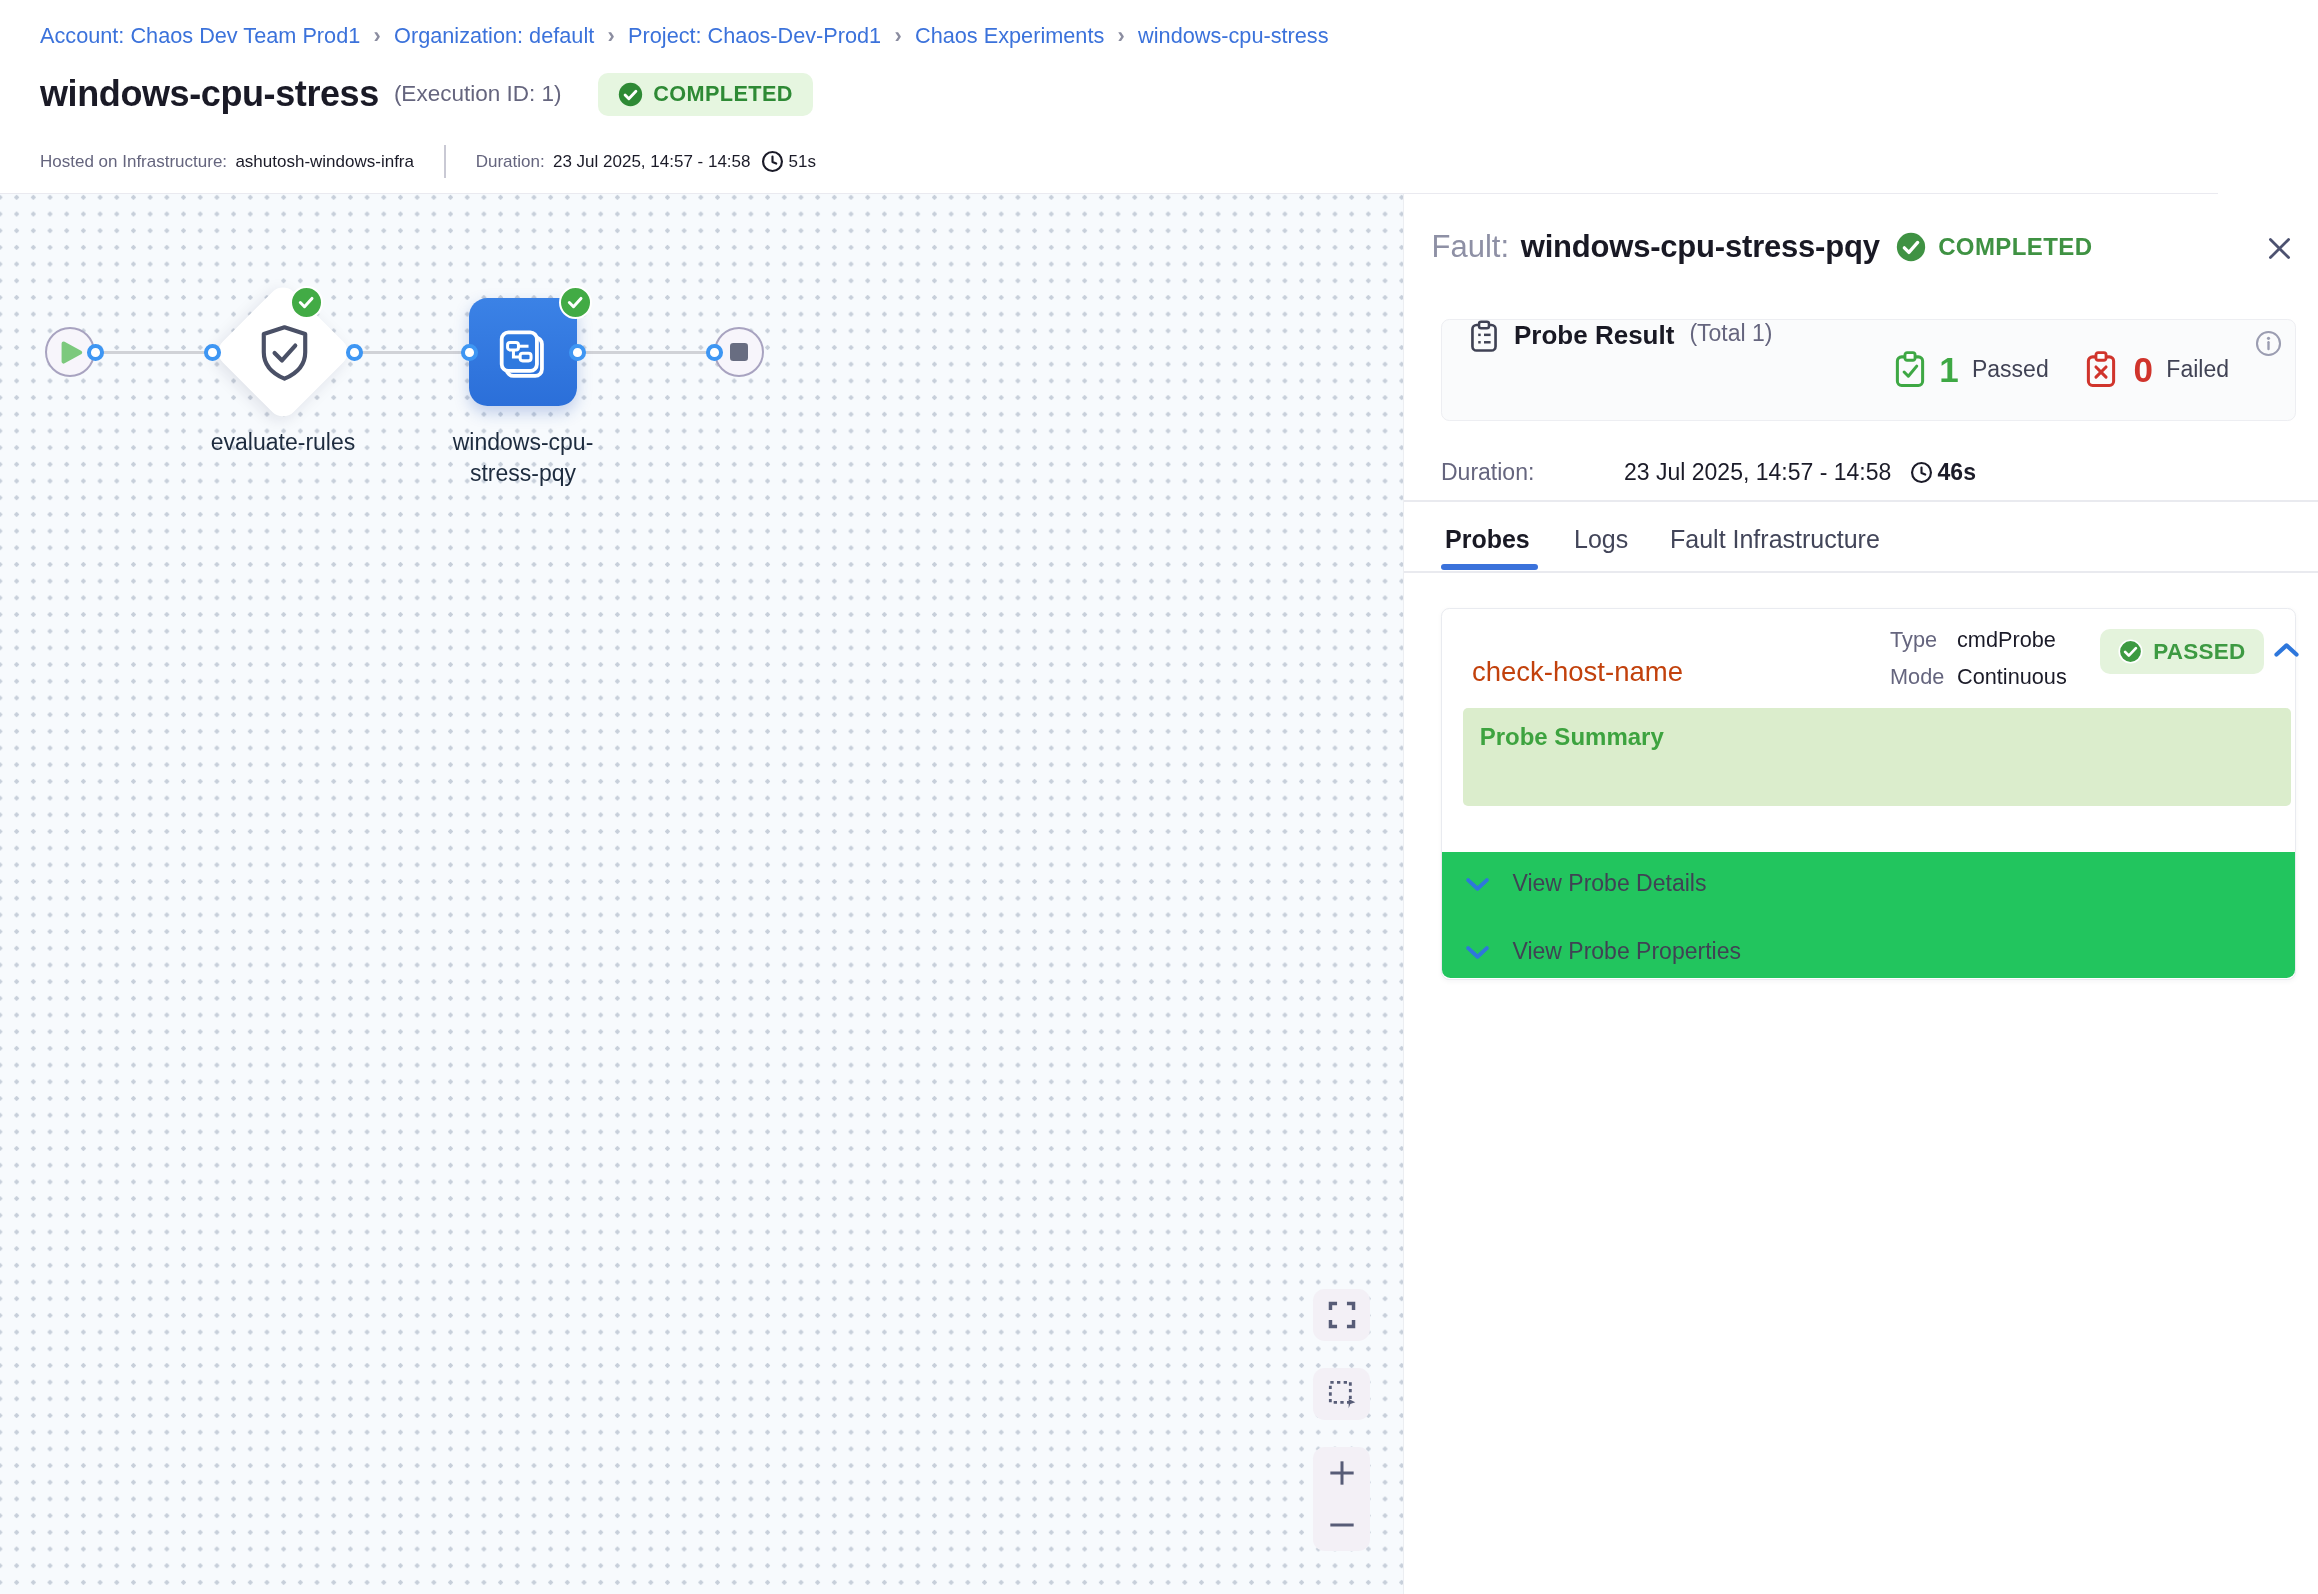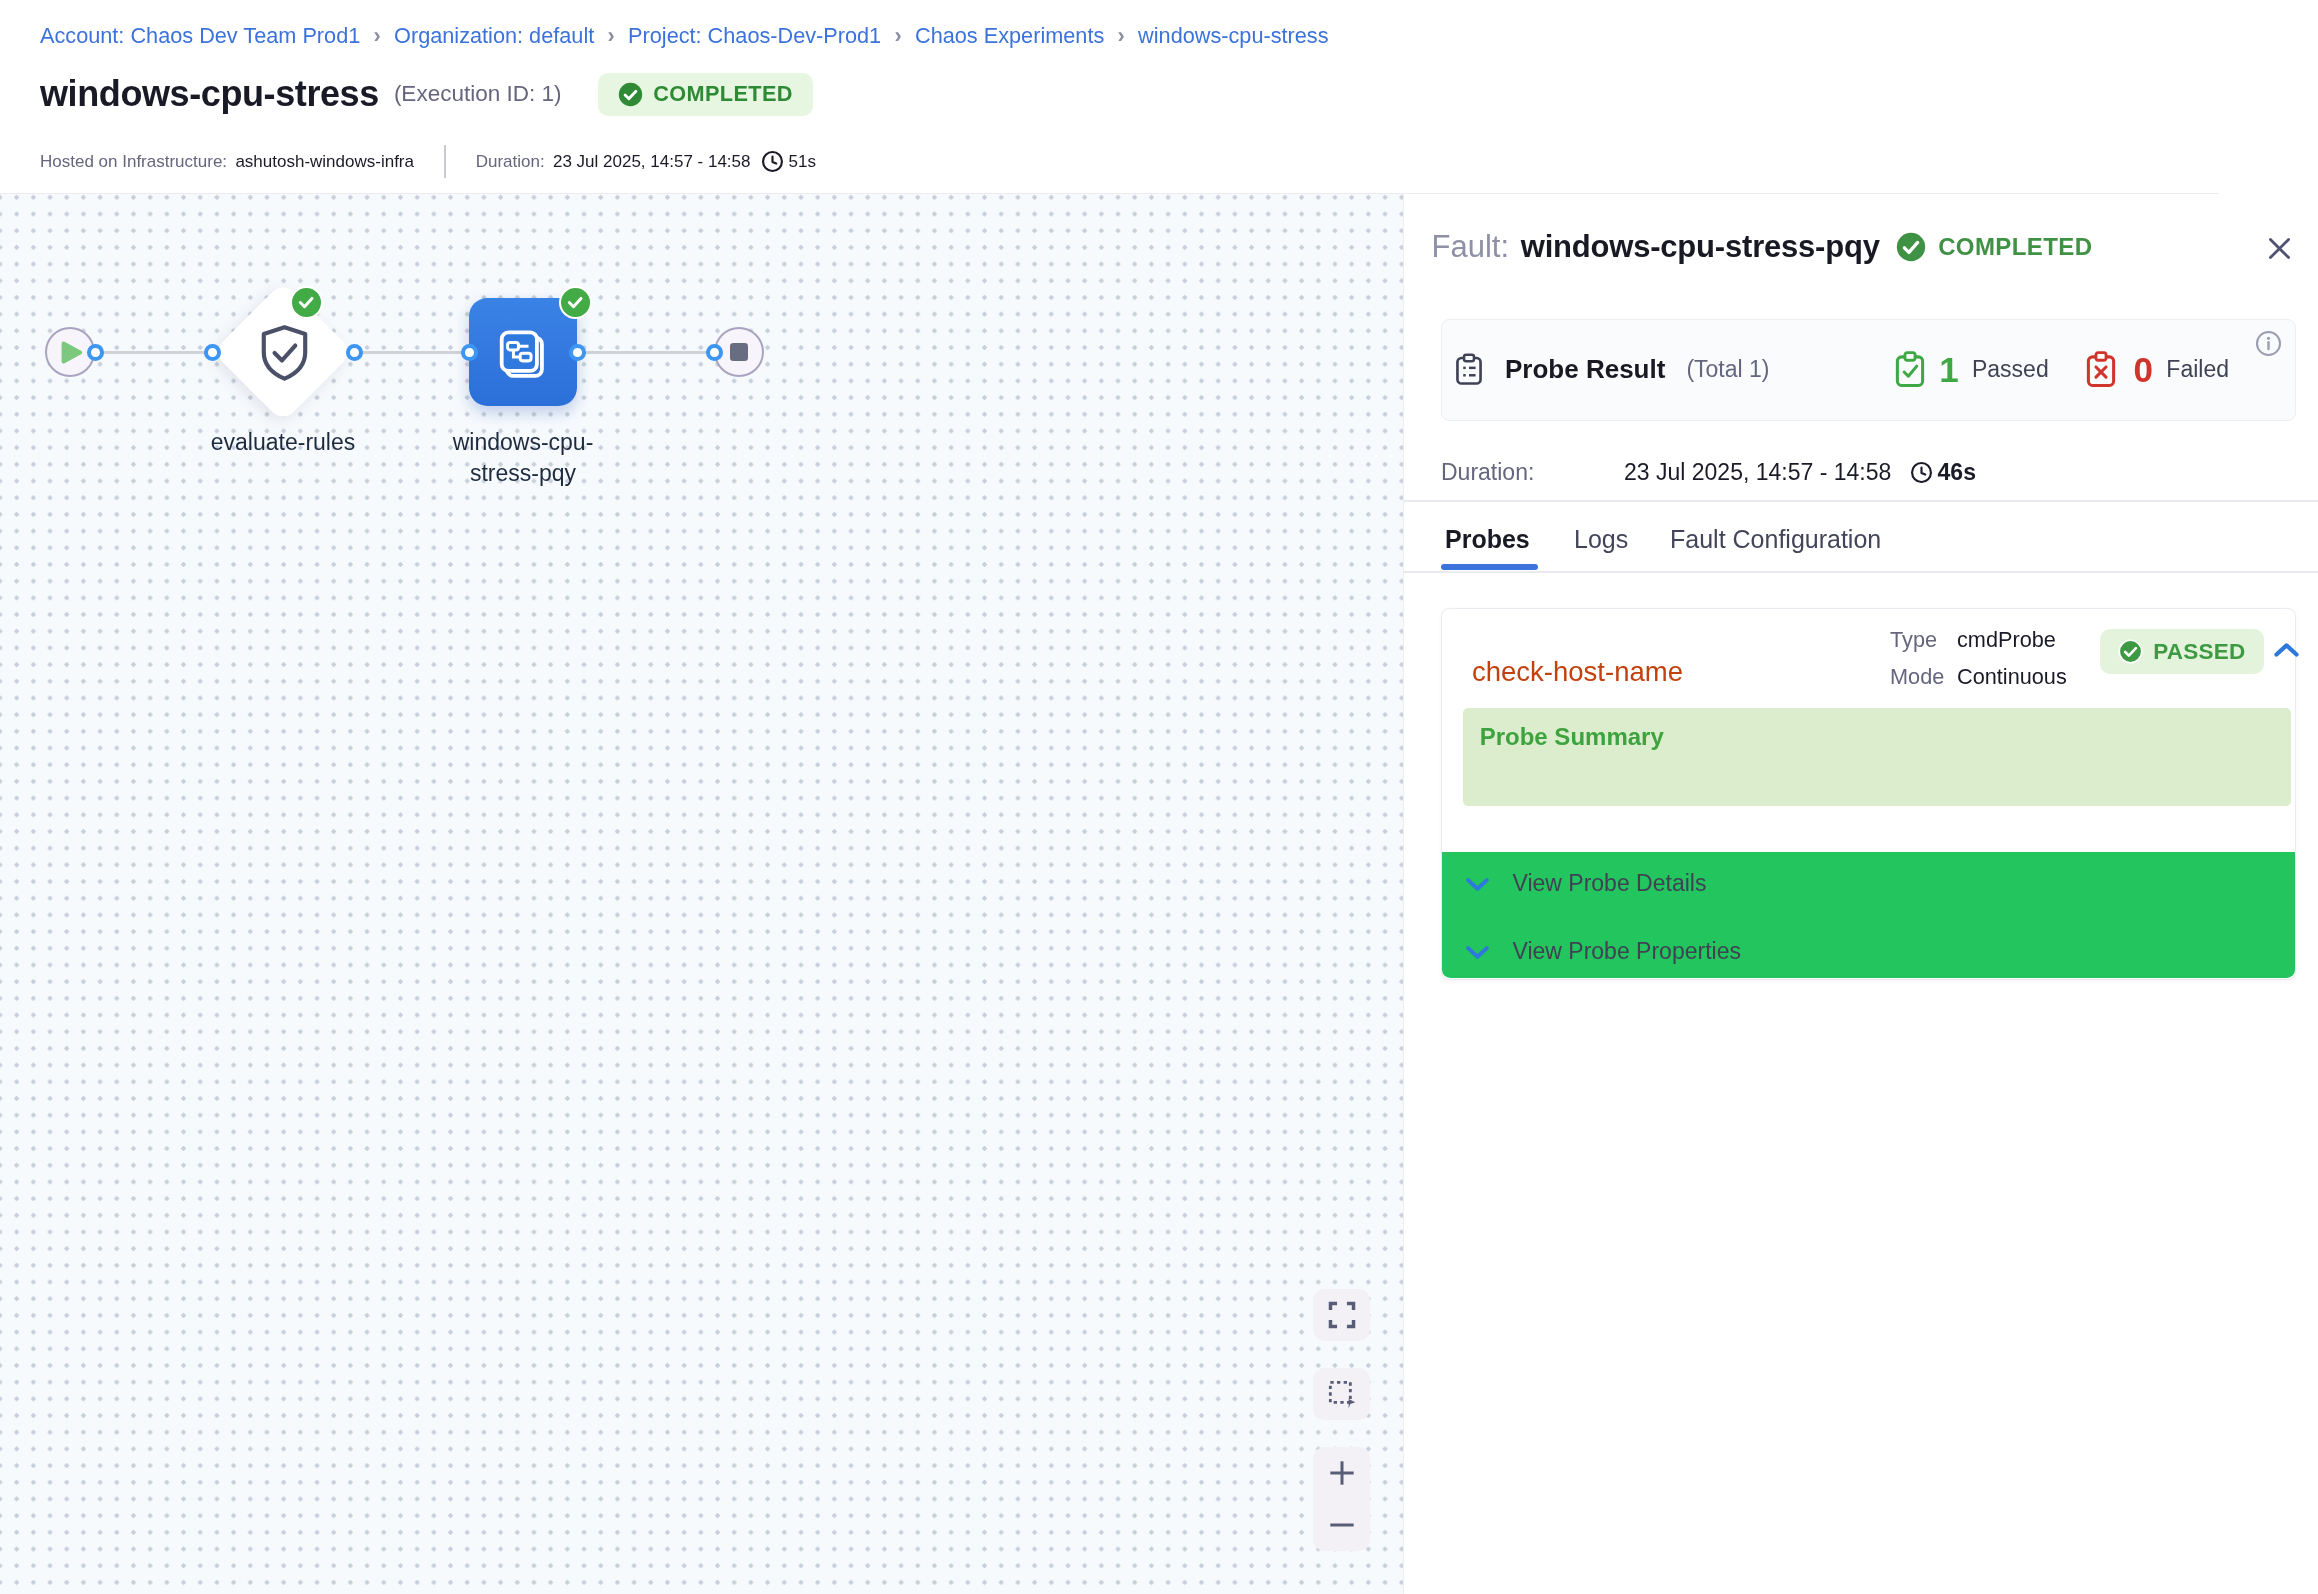--- a/index.html
+++ b/index.html
@@ -63,21 +63,21 @@
   .panel{position:absolute;left:1403px;top:194px;width:916px;height:1400px;background:#fff;
          border-left:0.8px solid #eceef2;}
   .fault-header{position:absolute;left:27.5px;top:35px;display:flex;align-items:center;}
   .fault-lbl{font-size:31px;color:#8e90a5;}
   .fault-name{font-size:31px;font-weight:700;color:#191924;margin-left:11.7px;letter-spacing:-0.2px;}
   .fault-status{font-size:24px;font-weight:700;color:#3f9243;letter-spacing:0.4px;margin-left:11.7px;}
   .close-x{position:absolute;left:859px;top:38px;cursor:pointer;}
 
   .pr-card{position:absolute;left:37px;top:125px;width:855px;height:102px;background:#fafbfc;
            border:1.7px solid #edeef2;border-radius:8.3px;}
-  .pr-left{position:absolute;left:12px;top:0;height:99px;display:flex;align-items:center;gap:21px;}
+  .pr-left{position:absolute;left:27px;top:0;height:99px;display:flex;align-items:flex-start;gap:15px;}
   .pr-title{font-size:26px;font-weight:700;color:#191924;}
   .pr-total{font-size:23px;color:#65657e;}
   .pr-right{position:absolute;right:58px;top:0;height:99px;display:flex;align-items:center;gap:13.3px;}
   .cnt-pass{font-size:35px;font-weight:700;color:#3ea844;}
   .cnt-fail{font-size:35px;font-weight:700;color:#d0342c;margin-left:3.3px;}
   .cnt-lbl{font-size:23px;color:#404254;margin-right:23px;}
   .pr-info{position:absolute;right:13.3px;top:10px;}
 
   .dur-row{position:absolute;left:37px;top:265px;display:flex;align-items:center;font-size:23px;}
   .dur-lbl{color:#65657e;width:183px;}
@@ -318,21 +318,21 @@
             <polyline points="14,8 14,14.5 18.5,16.5" fill="none" stroke="#1b1b28" stroke-width="2.6" stroke-linecap="round" stroke-linejoin="round"></polyline>
           </svg>
       </span>
       <span style="font-weight:600;">46s</span>
     </div>
 
     <div class="divider" style="top:306px;"></div>
 
     <span class="tab active" style="left:41px;">Probes</span>
     <span class="tab" style="left:170px;">Logs</span>
-    <span class="tab" style="left:266px;">Fault Configuration</span>
+    <span class="tab" style="left:266px;">Fault Infrastructure</span>
     <div class="tab-underline"></div>
     <div class="divider" style="top:377px;"></div>
 
     <div class="probe-card">
       <span class="probe-name">check-host-name</span>
 
       <span class="tm-lbl" style="left:448px;top:18.3px;">Type</span>
       <span class="tm-val" style="left:515px;top:18.3px;">cmdProbe</span>
       <span class="tm-lbl" style="left:448px;top:55px;">Mode</span>
       <span class="tm-val" style="left:515px;top:55px;">Continuous</span>

